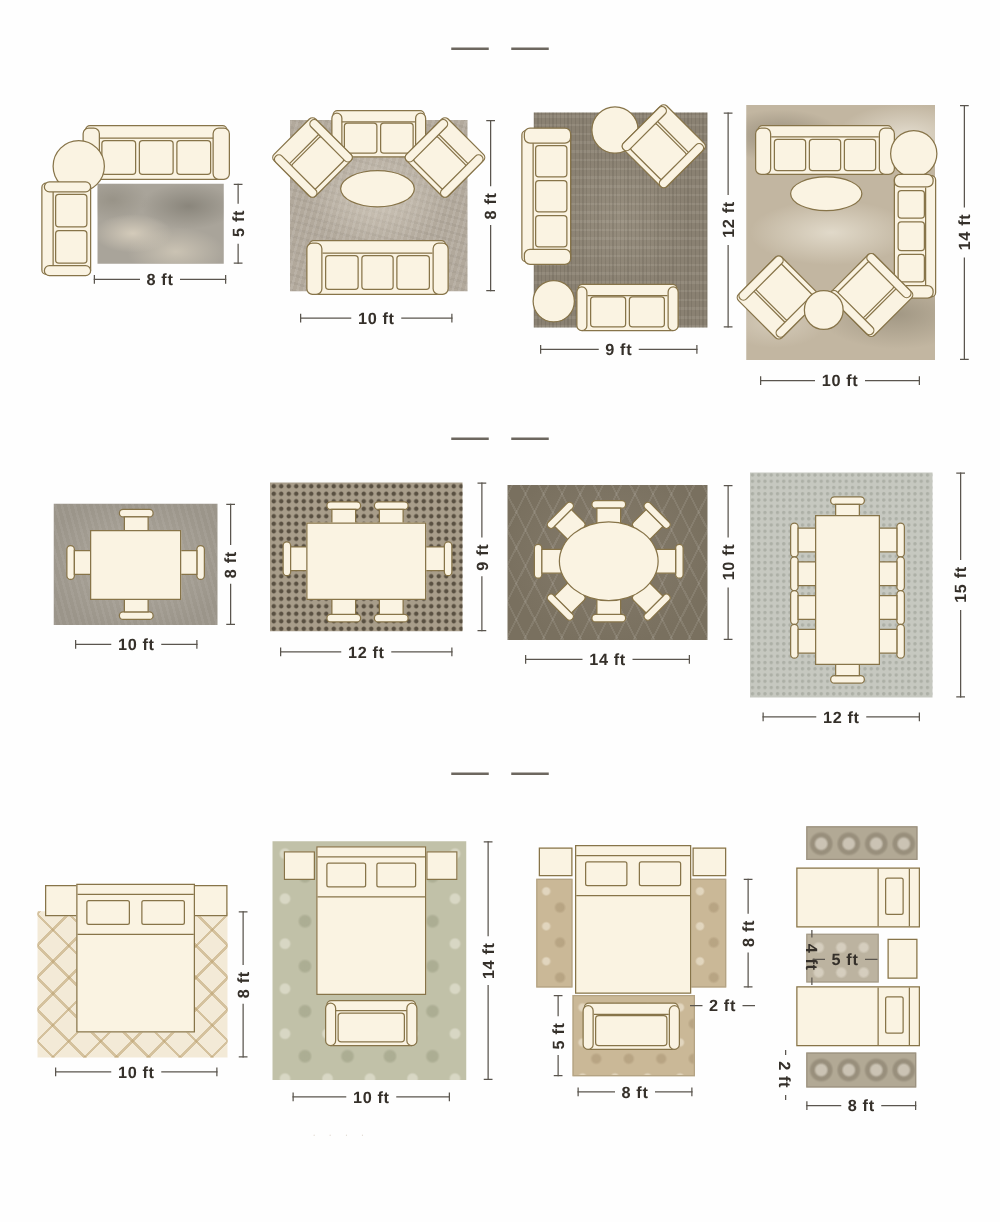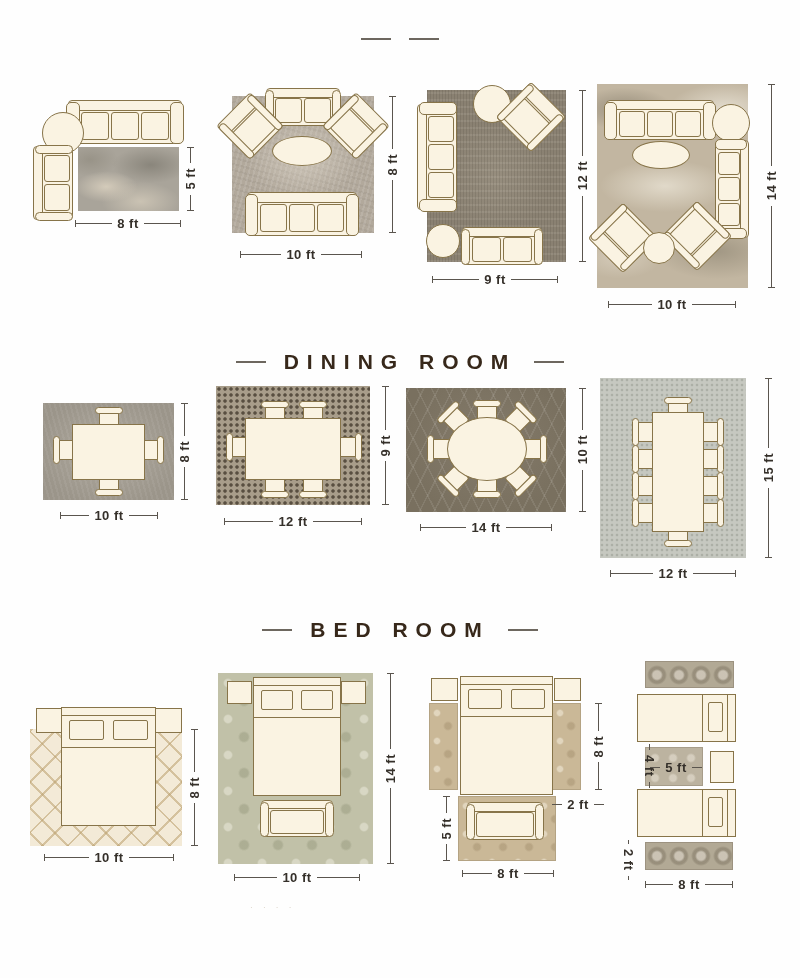--- a/index.html
+++ b/index.html
@@ -283,21 +283,20 @@
       <div class="ln tr"></div>
   </div>
   <div class="dim-v" style="left:763px;top:84px;height:204px">
     <div class="ln tt"></div>
       <span class="lbl">14 ft</span>
       <div class="ln tb"></div>
   </div>
 
   <div class="sec-title" style="top:350px">
     <div class="dash"></div>
-    <span>DINING ROOM</span>
     <div class="dash"></div>
   </div>
 
   <div class="rug rug-dn1" style="left:43px;top:403px;width:131px;height:97px"></div>
   <div class="dchair" style="left:96px;top:407px;width:26px;height:26px">
       <div class="bk"></div>
       <div class="st"></div>
     </div>
   <div class="dchair" style="left:96px;top:470px;width:26px;height:26px;transform:rotate(180deg)">
       <div class="bk"></div>
@@ -453,21 +452,20 @@
       <div class="ln tr"></div>
   </div>
   <div class="dim-v" style="left:760px;top:378px;height:180px">
     <div class="ln tt"></div>
       <span class="lbl">15 ft</span>
       <div class="ln tb"></div>
   </div>
 
   <div class="sec-title" style="top:618px">
     <div class="dash"></div>
-    <span>BED ROOM</span>
     <div class="dash"></div>
   </div>
 
   <div class="rug rug-bd1" style="left:30px;top:729px;width:152px;height:117px"></div>
   <div class="f" style="left:36px;top:708px;width:27px;height:25px"></div>
   <div class="f" style="left:155px;top:708px;width:27px;height:25px"></div>
   <div class="f bed" style="left:61px;top:707px;width:95px;height:119px">
     <div class="hb"></div>
     <div class="pil l"></div>
       <div class="pil r"></div>

